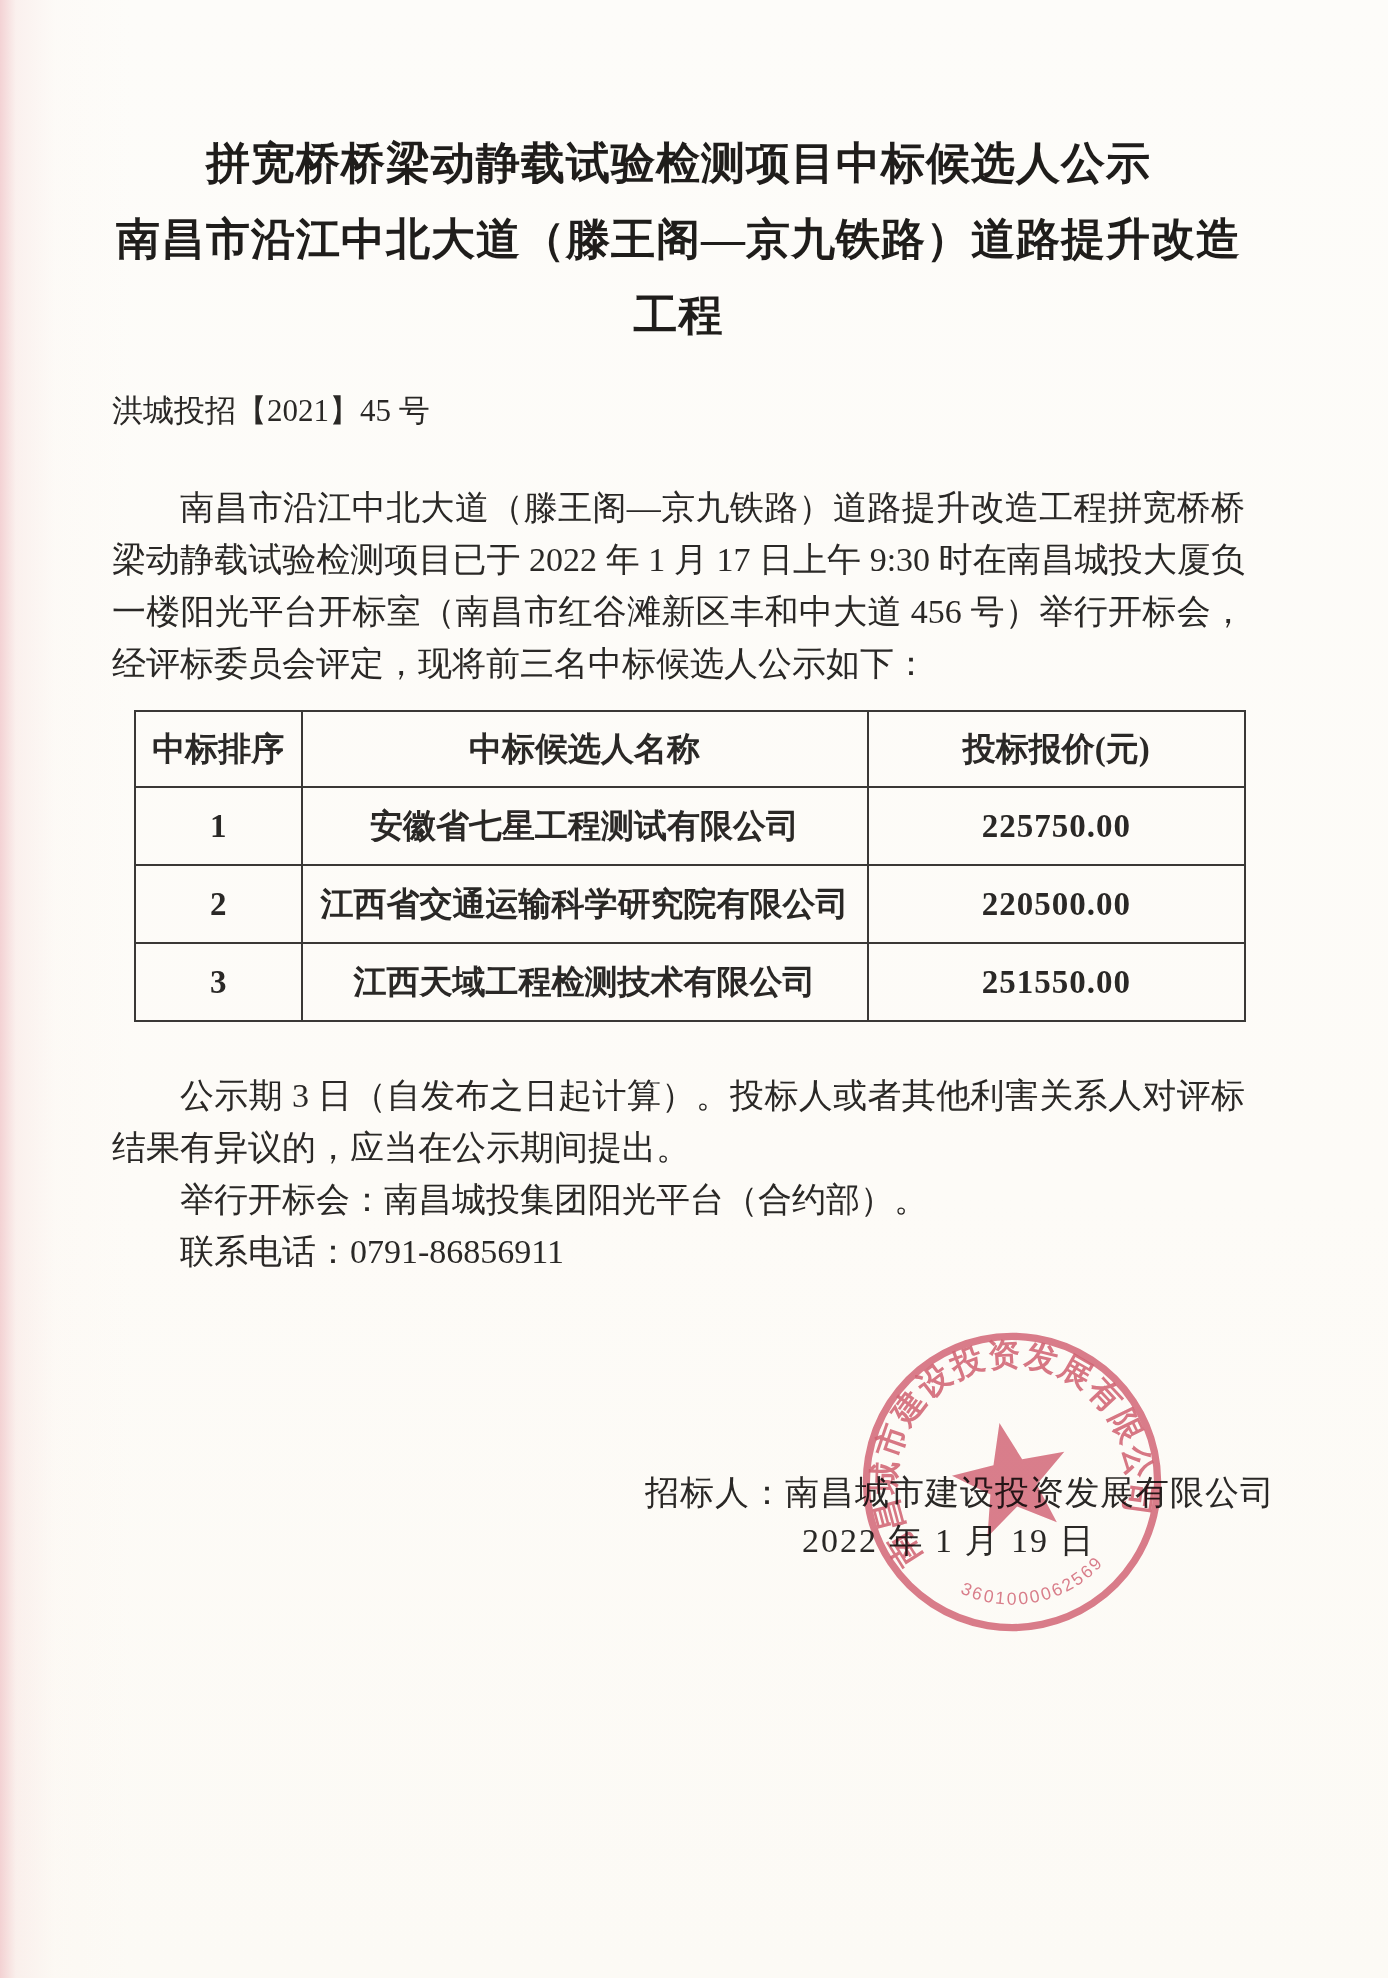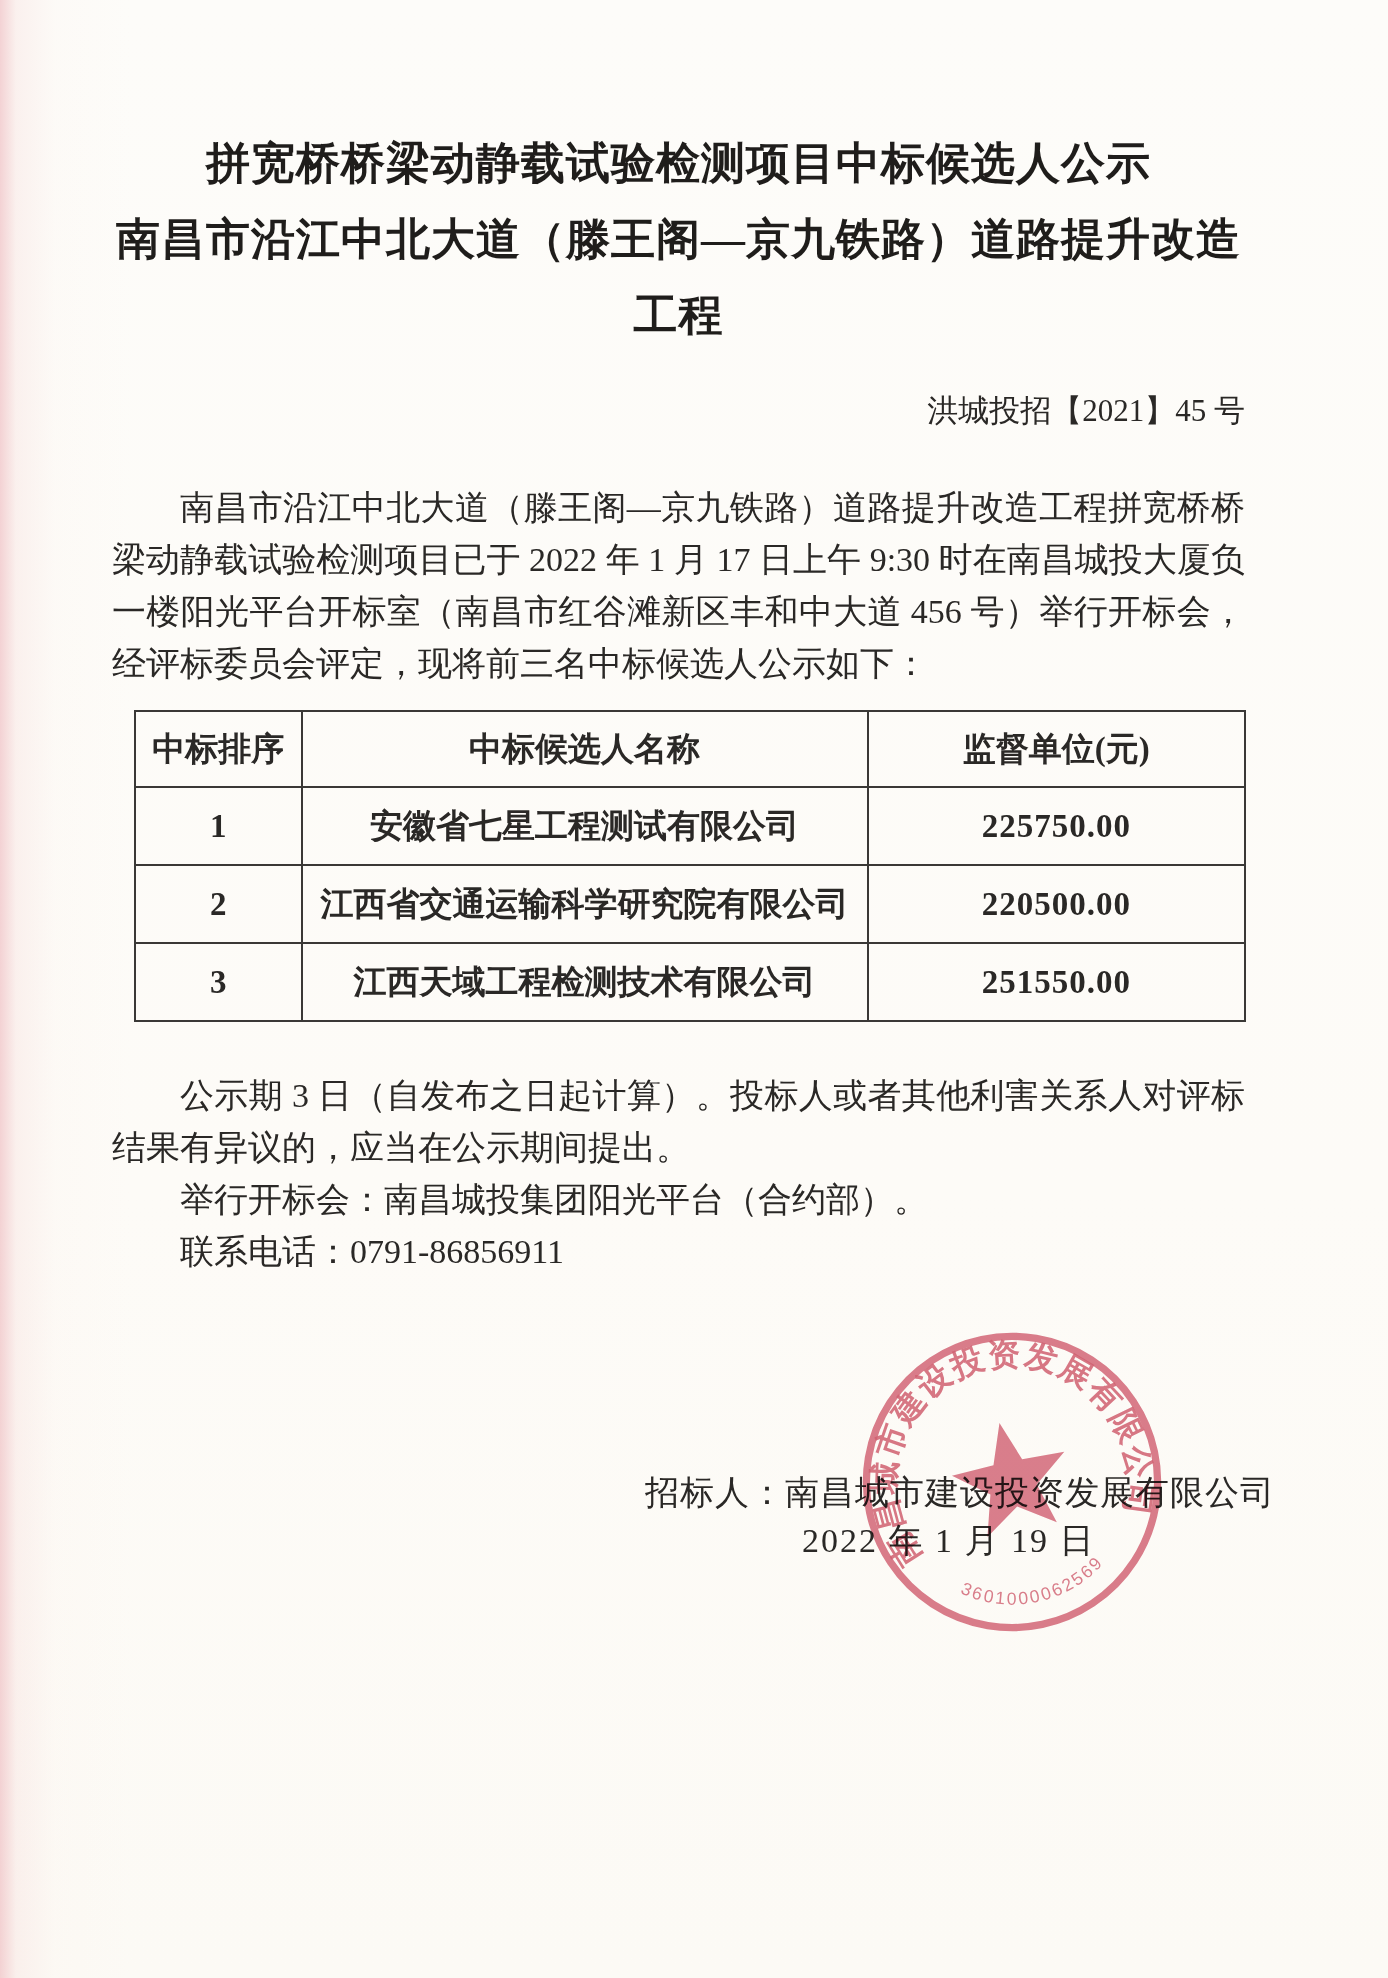--- a/index.html
+++ b/index.html
@@ -23,21 +23,21 @@
   }
   .doc-title {
     text-align:center;
     font-size:44px;
     font-weight:bold;
     line-height:76px;
     letter-spacing:1px;
     color:#1f1d1b;
   }
   .doc-number {
-    text-align:right;
+    text-align:left;
     font-size:31px;
     margin-top:36px;
     color:#2a2826;
   }
   .para {
     margin-top:50px;
     font-size:34px;
     line-height:52px;
     text-align:justify;
     text-indent:2em;
@@ -118,21 +118,21 @@
     <table class="bid-table">
       <colgroup>
           <col class="col-rank">
           <col class="col-name">
           <col class="col-price">
         </colgroup>
       <thead>
         <tr>
           <th>中标排序</th>
           <th>中标候选人名称</th>
-          <th>监督单位(元)</th>
+          <th>投标报价(元)</th>
         </tr>
       </thead>
       <tbody>
         <tr>
           <td>1</td>
           <td>安徽省七星工程测试有限公司</td>
           <td class="td-price">225750.00</td>
         </tr>
         <tr>
           <td>2</td>

